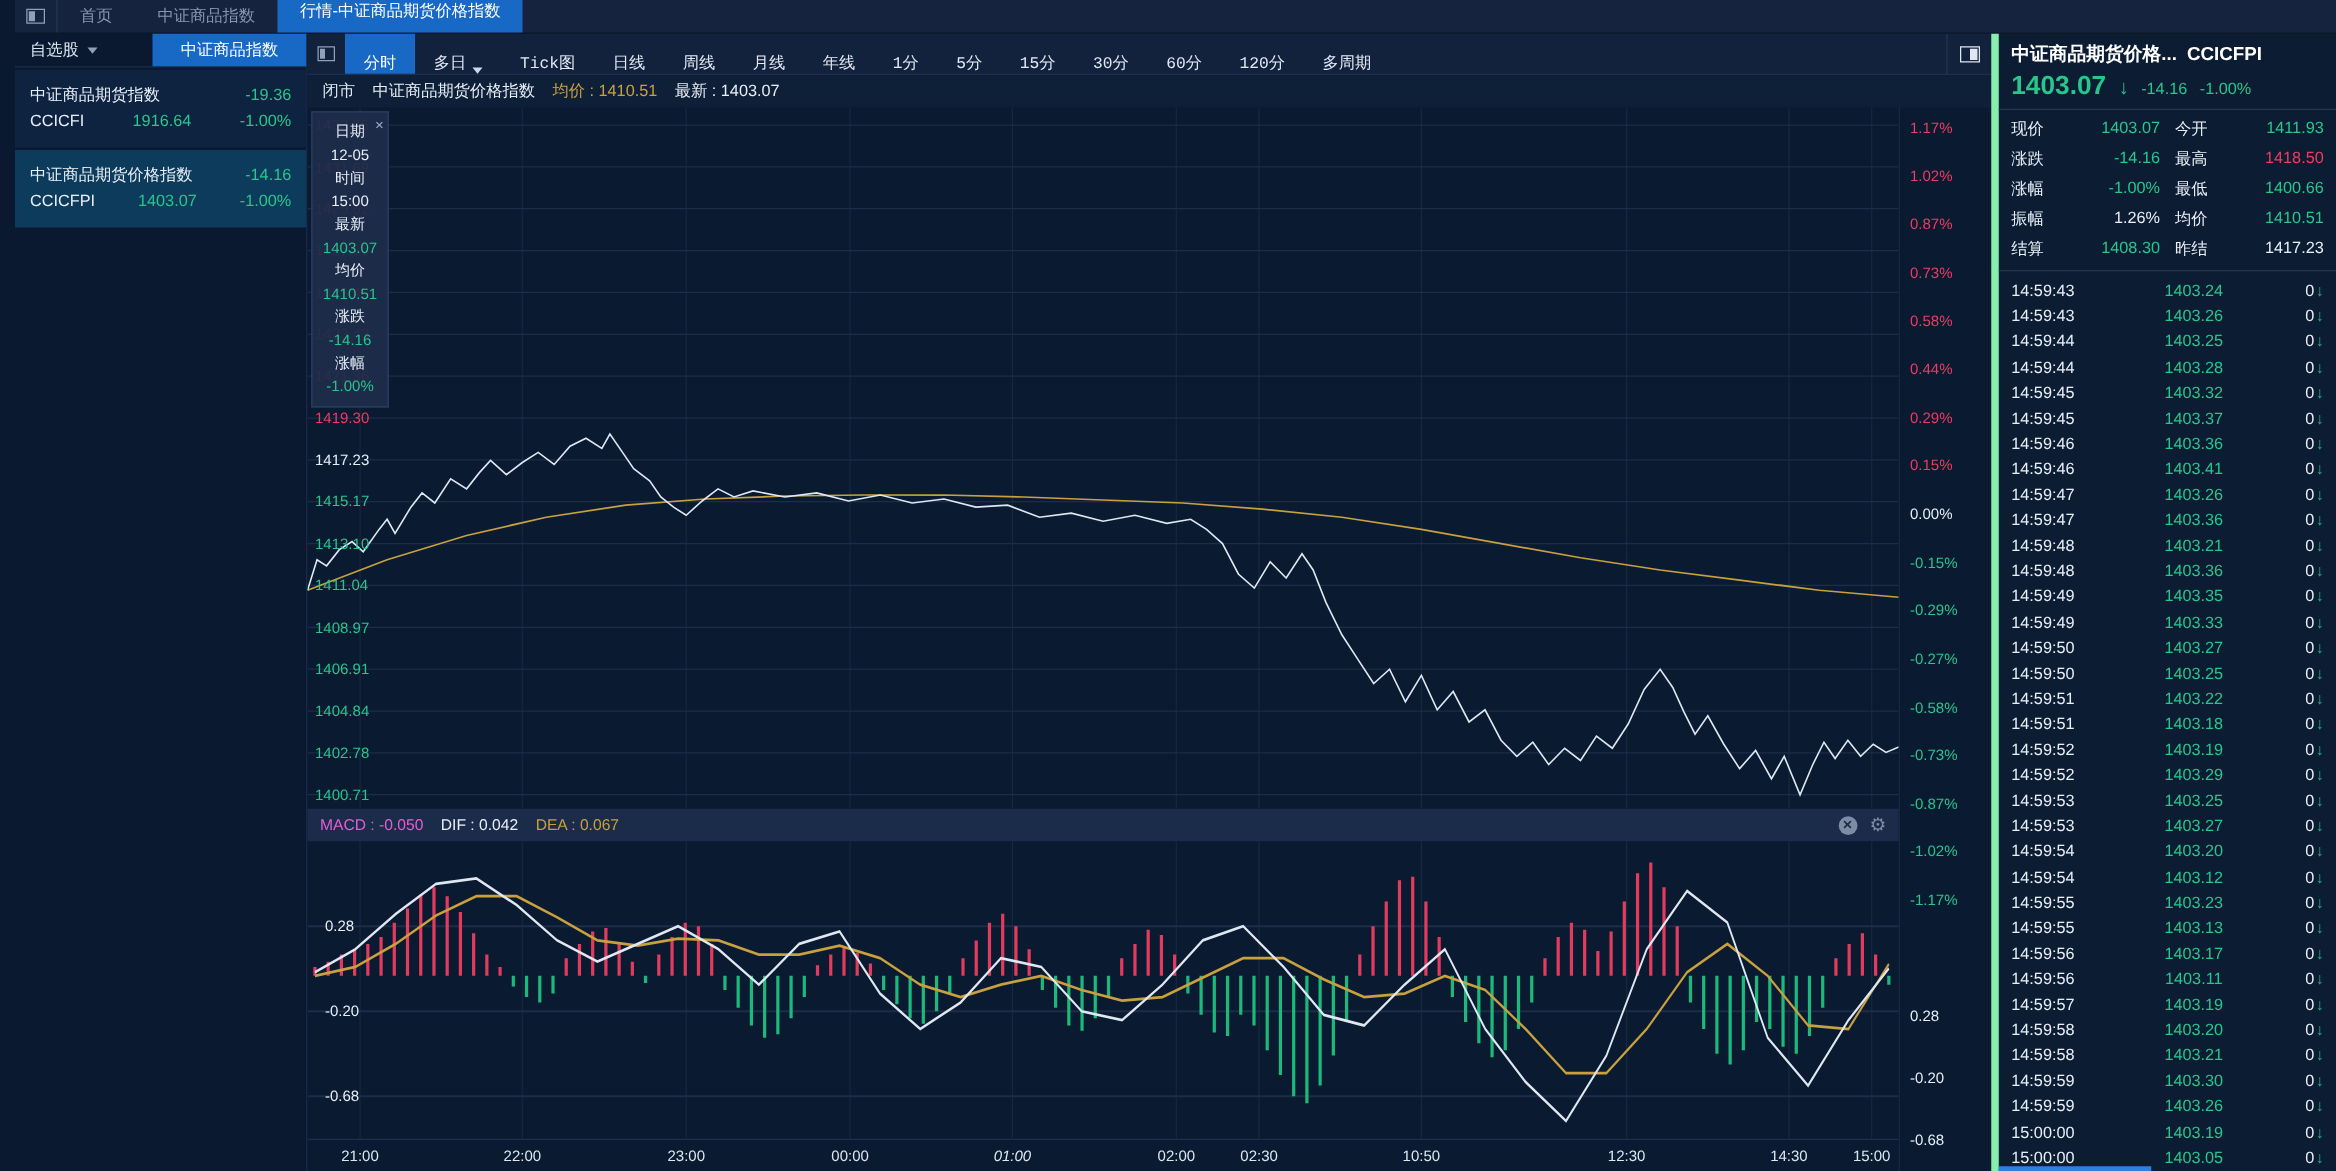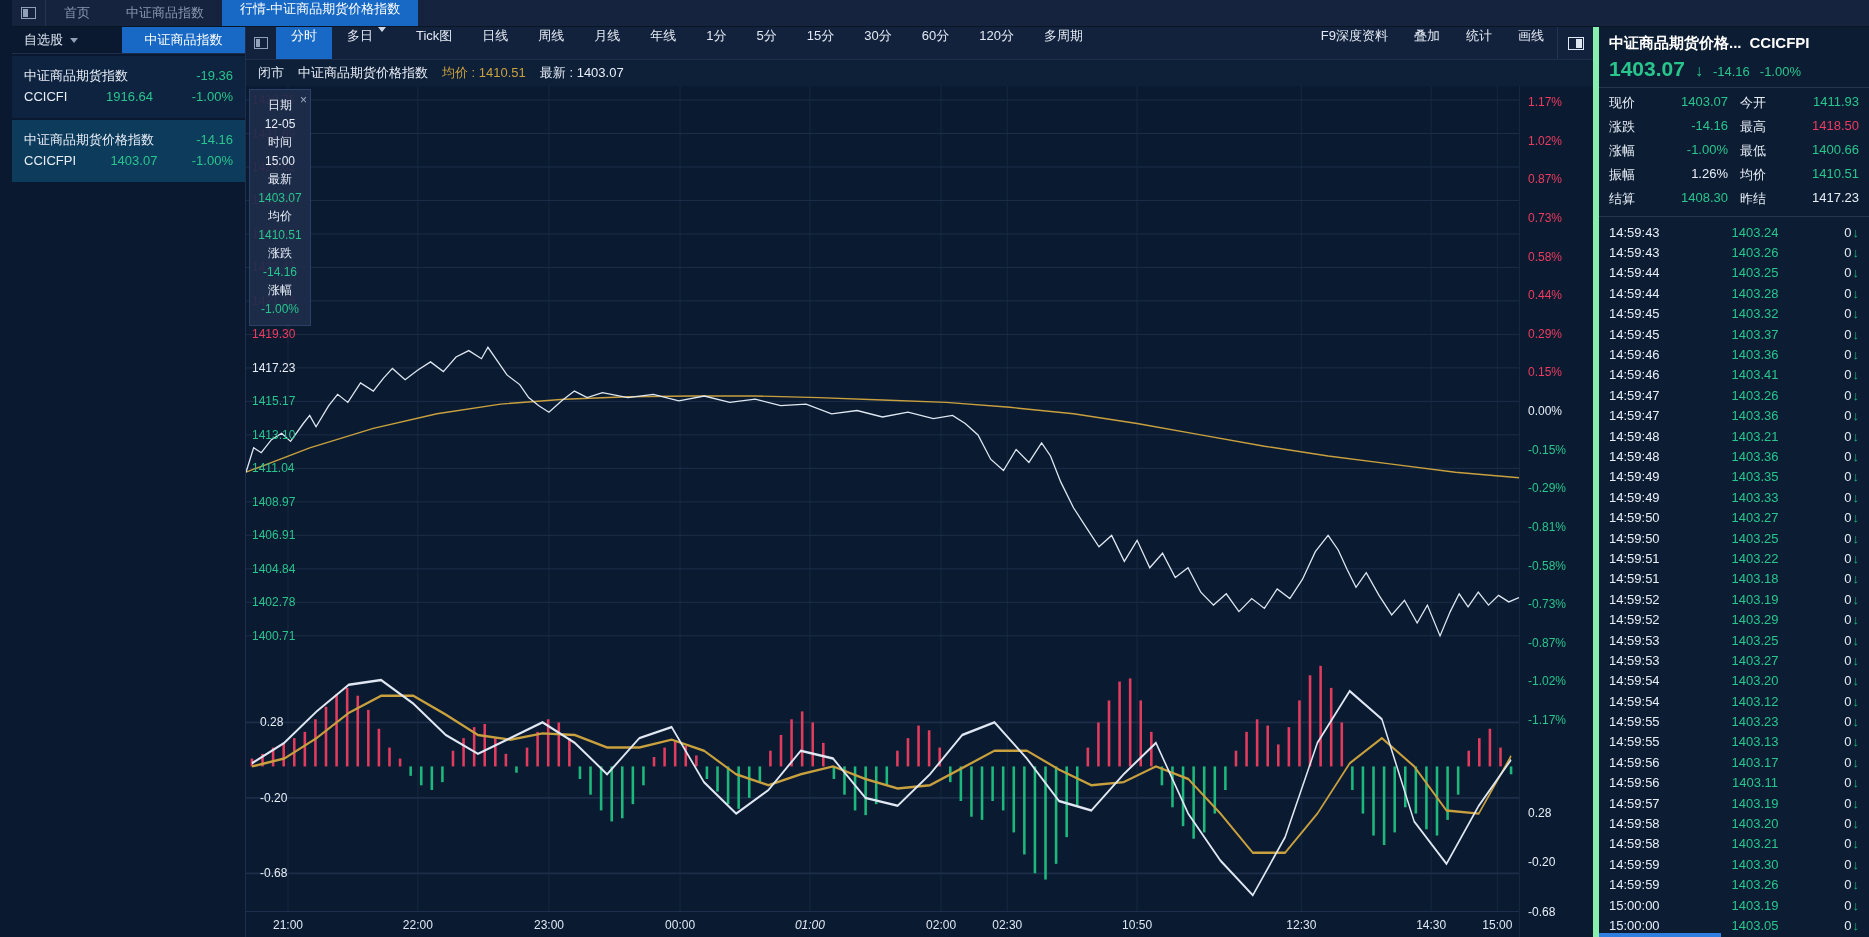--- a/index.html
+++ b/index.html
@@ -44,21 +44,21 @@
   .wht { color:#e8eef7; }
   .side-rest { flex:1; }
 
   
   .center { flex:1; display:flex; flex-direction:column; min-width:0; background:#0a1b31; }
   .ctoolbar { height:33px; flex:0 0 33px; background:#13223c; border-bottom:1px solid #1d2f4e;
     display:flex; align-items:stretch; font-size:13px; }
   .collapse-btn { width:30px; display:flex; align-items:center; justify-content:center; }
   .collapse-btn .glyph { width:14px; height:12px; border:1px solid #8fa0b8; position:relative; }
   .collapse-btn .glyph::before { content:""; position:absolute; left:1px; top:1px; bottom:1px; width:4px; background:#8fa0b8; }
-  .tbtn { padding:0 15px; display:flex; align-items:flex-start; gap:5px; color:#e3e9f4; }
+  .tbtn { padding:0 15px; display:flex; align-items:flex-end; gap:5px; color:#e3e9f4;font-family:Liberation Mono, monospace; }
   .tbtn.active { background:#1769c5; color:#fff; }
   .tbtn .caret { border-top-color:#cfd9e8; }
   .tb-spacer { flex:1; }
   .tbtn.right { padding:0 13px; }
   .panel-toggle { width:36px; display:flex; align-items:center; justify-content:center;
     border-left:1px solid #223551; }
   .panel-toggle .glyph { width:16px; height:13px; border:1px solid #dfe7f2; position:relative; }
   .panel-toggle .glyph::before { content:""; position:absolute; right:1px; top:1px; bottom:1px; width:6px; background:#dfe7f2; }
 
   .chead { height:26px; flex:0 0 26px; display:flex; align-items:center; gap:14px;
@@ -224,26 +224,20 @@
               <span>60分</span>
             </div>
             <div class="tbtn">
               <span>120分</span>
             </div>
             <div class="tbtn">
               <span>多周期</span>
             </div>
           </div>
         <div class="tb-spacer"></div>
-        <div id="tool-right" style="display:flex;align-items:stretch;">
-            <div class="tbtn right">F9深度资料</div>
-            <div class="tbtn right">叠加</div>
-            <div class="tbtn right">统计</div>
-            <div class="tbtn right">画线</div>
-          </div>
         <div class="panel-toggle">
             <div class="glyph"></div>
           </div>
       </div>
 
       <div class="chead">
         <span>闭市</span>
         <span class="name">中证商品期货价格指数</span>
         <span class="avg">均价 : 1410.51</span>
         <span class="last">最新 : 1403.07</span>
@@ -317,20 +311,29 @@
                   <div class="lab">均价</div>
                   <div class="val-g">1410.51</div>
                   <div class="lab">涨跌</div>
                   <div class="val-g">-14.16</div>
                   <div class="lab">涨幅</div>
                   <div class="val-g">-1.00%</div>
                 </div>
             </div>
           </div>
 
+          <div class="macd-head">
+            <span class="m1">MACD : -0.050</span>
+            <span class="m2">DIF : 0.042</span>
+            <span class="m3">DEA : 0.067</span>
+            <div class="macd-icons">
+              <div class="icirc">✕</div>
+              <div class="gear">⚙</div>
+            </div>
+          </div>
 
           <div class="macd-pane">
             <svg id="macd-svg" viewBox="0 0 1285 151" preserveAspectRatio="none">
                 <line x1="42.405" y1="0" x2="42.405" y2="151" stroke="#16283f" stroke-width="1"></line>
                 <line x1="173.47500000000002" y1="0" x2="173.47500000000002" y2="151" stroke="#16283f" stroke-width="1"></line>
                 <line x1="305.83" y1="0" x2="305.83" y2="151" stroke="#16283f" stroke-width="1"></line>
                 <line x1="438.18500000000006" y1="0" x2="438.18500000000006" y2="151" stroke="#16283f" stroke-width="1"></line>
                 <line x1="569.255" y1="0" x2="569.255" y2="151" stroke="#16283f" stroke-width="1"></line>
                 <line x1="701.61" y1="0" x2="701.61" y2="151" stroke="#16283f" stroke-width="1"></line>
                 <line x1="768.43" y1="0" x2="768.43" y2="151" stroke="#16283f" stroke-width="1"></line>
@@ -494,21 +497,21 @@
               <div class="rlab red" style="top: 6.43763%;">1.02%</div>
               <div class="rlab red" style="top: 10.9748%;">0.87%</div>
               <div class="rlab red" style="top: 15.5121%;">0.73%</div>
               <div class="rlab red" style="top: 20.0493%;">0.58%</div>
               <div class="rlab red" style="top: 24.5865%;">0.44%</div>
               <div class="rlab red" style="top: 29.1237%;">0.29%</div>
               <div class="rlab red" style="top: 33.661%;">0.15%</div>
               <div class="rlab wht" style="top: 38.1982%;">0.00%</div>
               <div class="rlab grn" style="top: 42.7354%;">-0.15%</div>
               <div class="rlab grn" style="top: 47.2726%;">-0.29%</div>
-              <div class="rlab grn" style="top: 51.8098%;">-0.81%</div>
+              <div class="rlab grn" style="top: 51.8098%;">-0.27%</div>
               <div class="rlab grn" style="top: 56.3471%;">-0.58%</div>
               <div class="rlab grn" style="top: 60.8843%;">-0.73%</div>
               <div class="rlab grn" style="top: 65.4215%;">-0.87%</div>
               <div class="rlab grn" style="top: 69.9587%;">-1.02%</div>
               <div class="rlab grn" style="top: 74.4959%;">-1.17%</div>
             </div>
           <div id="mlab-right-host">
               <div class="mlab" style="left: 8px; top: 85.3852%;">0.28</div>
               <div class="mlab" style="left: 8px; top: 91.2311%;">-0.20</div>
               <div class="mlab" style="left: 8px; top: 97.077%;">-0.68</div>

